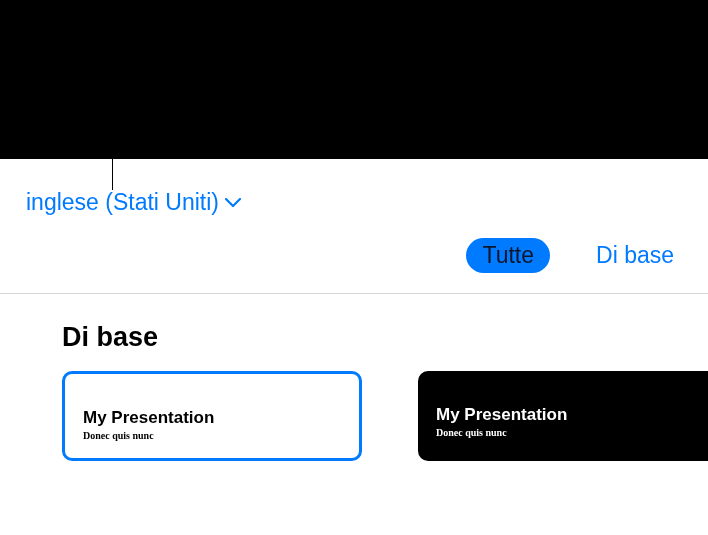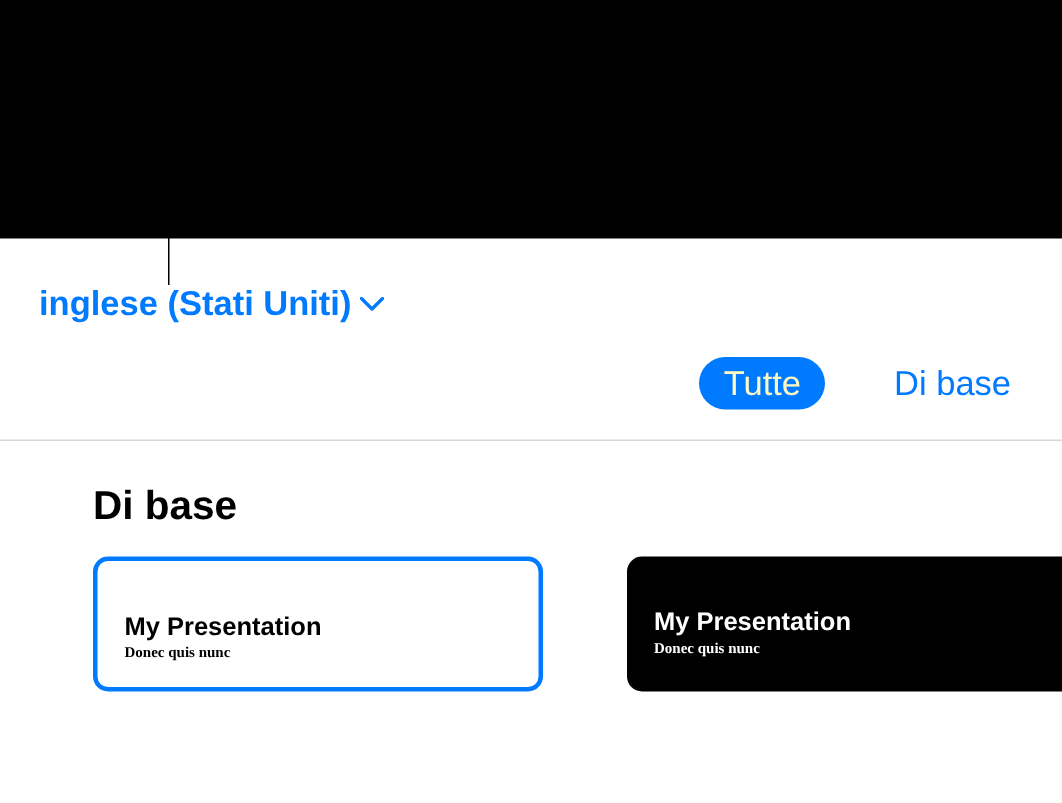--- a/index.html
+++ b/index.html
@@ -35,21 +35,21 @@
     }
     .language-row {
       padding: 30px 0 0 26px;
     }
     .language-selector {
       display: inline-flex;
       align-items: center;
       gap: 6px;
       color: #007aff;
       font-size: 23px;
-      font-weight: 700;
+      font-weight: 400;
       cursor: pointer;
       background: none;
       border: none;
     }
     .chevron-down {
       display: inline-flex;
       align-items: center;
     }
     .filter-row {
       display: flex;
@@ -63,21 +63,21 @@
       font-size: 23px;
       font-weight: 400;
       padding: 4px 16px;
       border-radius: 18px;
       cursor: pointer;
       border: none;
       background: none;
     }
     .filter-pill.active {
       background: #007aff;
-      color: #fef9c3;
+      color: #0f172a;
     }
     .filter-pill.inactive {
       color: #007aff;
       background: transparent;
     }
     .section-header {
       font-size: 27px;
       font-weight: 700;
       color: #000;
       padding: 28px 0 18px 62px;

